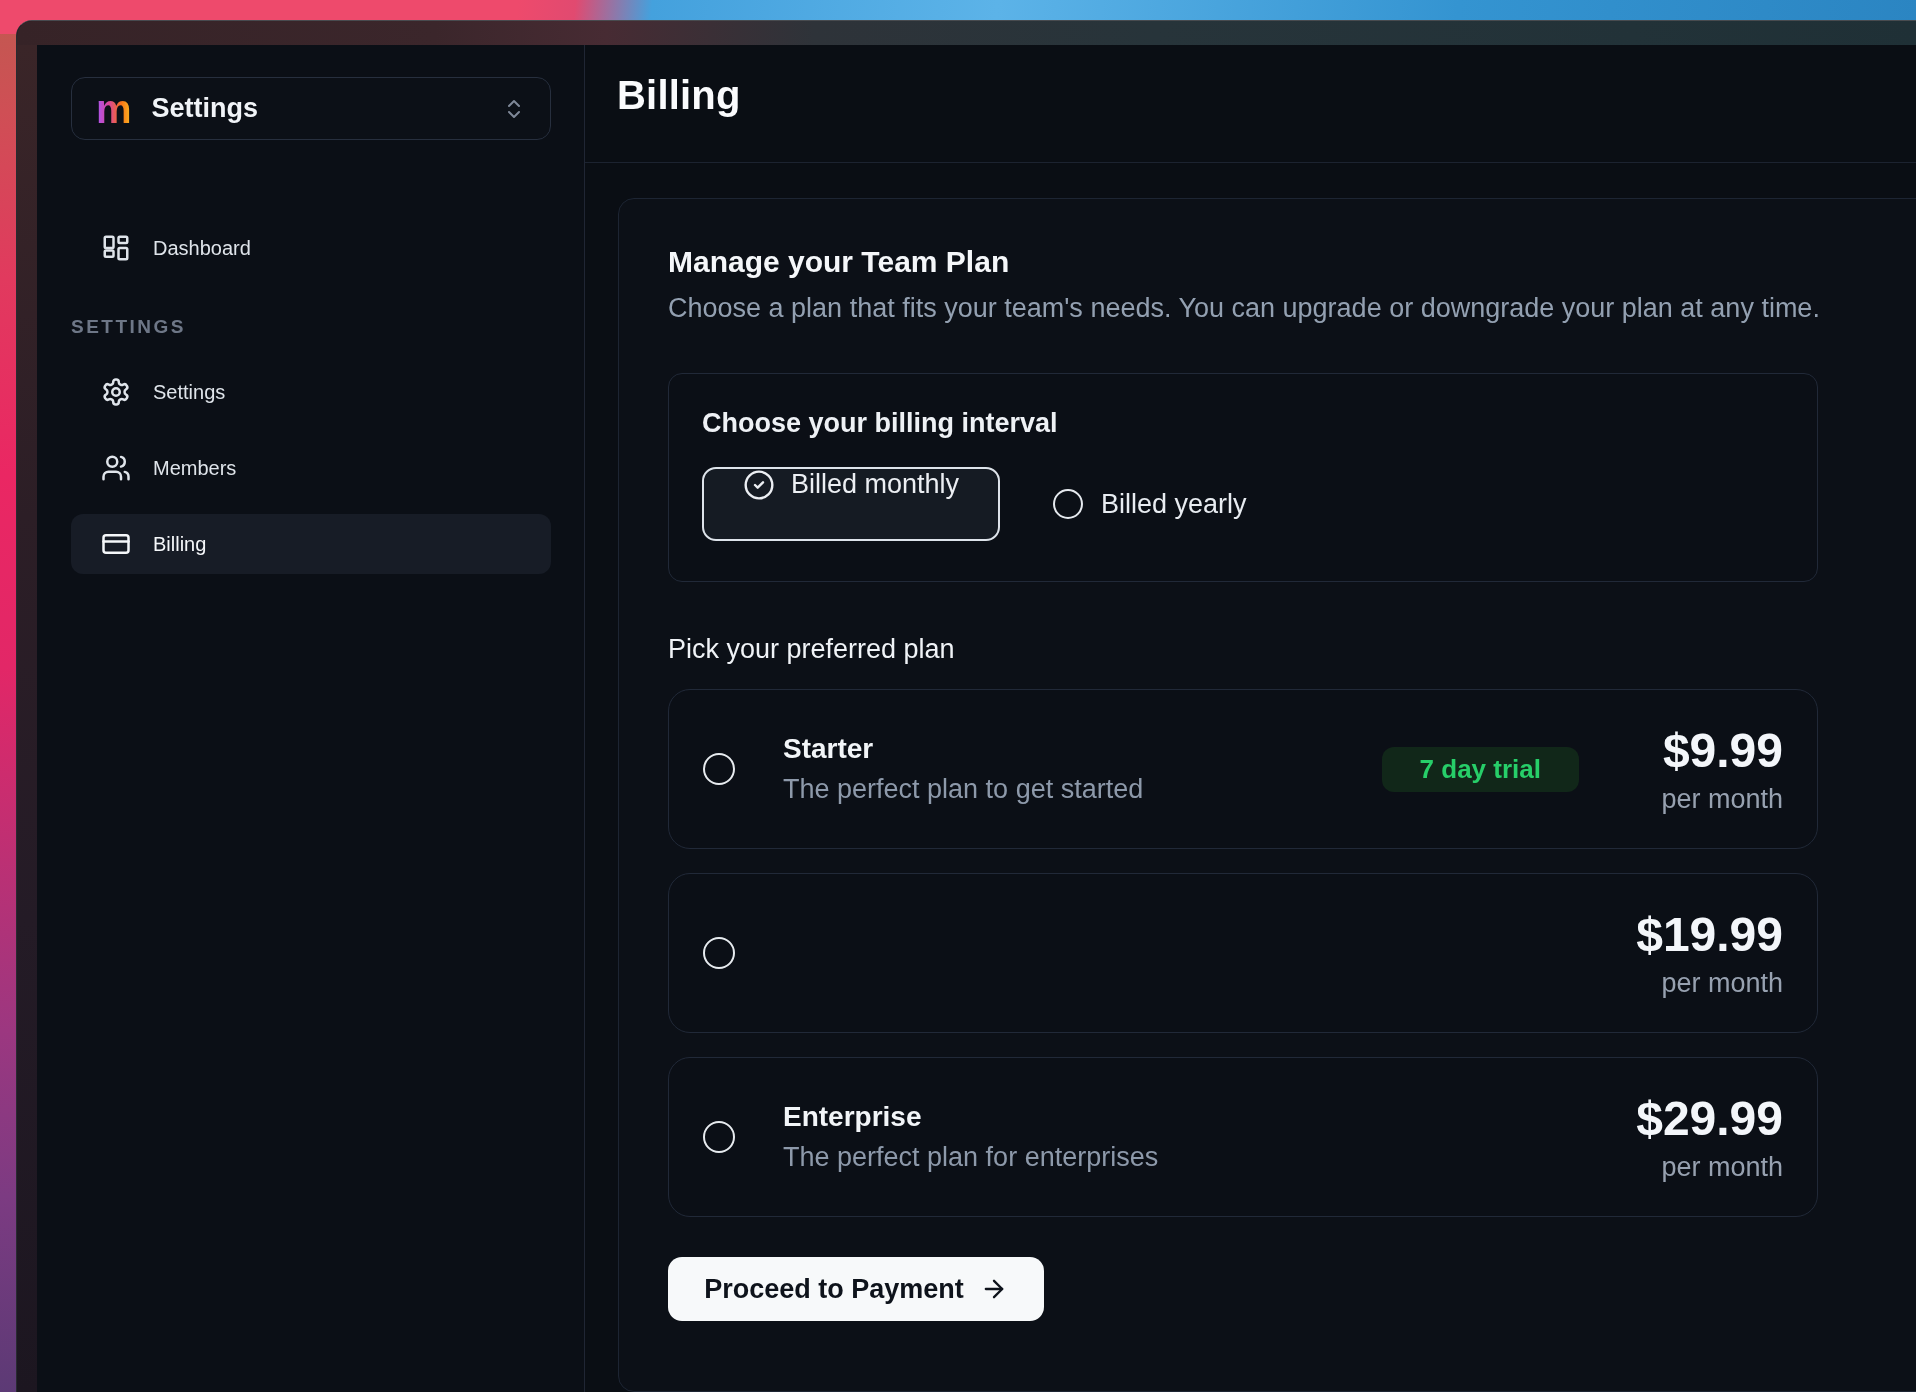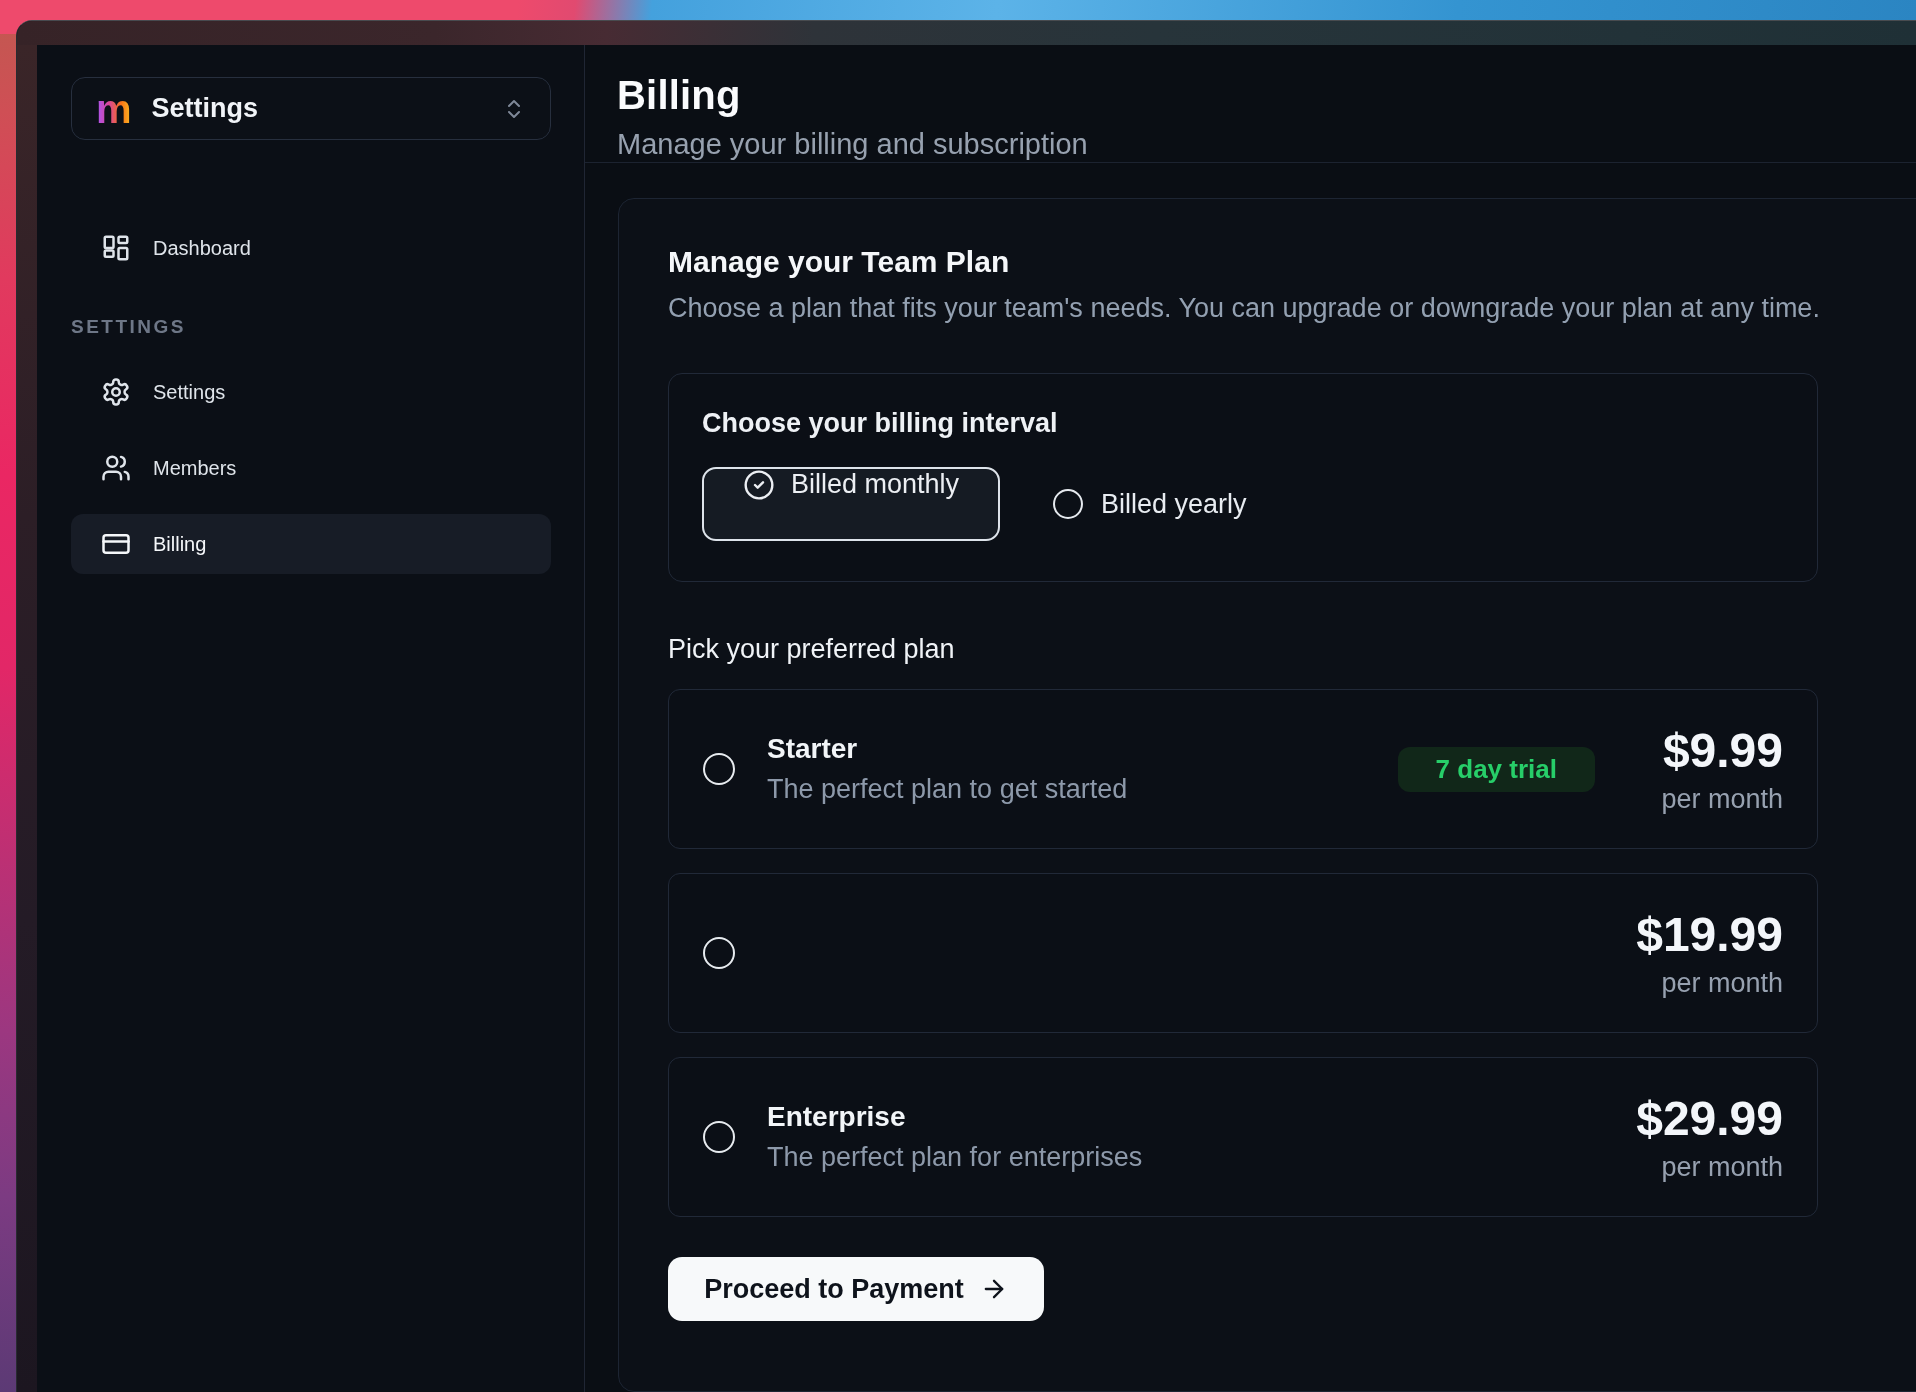--- a/index.html
+++ b/index.html
@@ -80,22 +80,22 @@
   .option-selected {
     width:298px; height:74px; border:2px solid #dde3ea; border-radius:14px;
     background:#151b23; display:flex; align-items:flex-start; justify-content:center; gap:16px;
     color:#eceff3; font-size:27px; cursor:pointer;
   }
   .option-plain { margin-left:53px; display:flex; align-items:center; gap:18px; color:#e8ecf1; font-size:27px; cursor:pointer; }
   .radio-circle { width:30px; height:30px; border-radius:50%; border:2px solid #e5e9ee; flex:0 0 auto; }
 
   .plans-label { margin-top:52px; font-size:27px; font-weight:500; color:#f0f3f7; }
   .plan-row {
-    margin-top:24px; width:1150px; height:160px; border:1px solid #212938; border-radius:12px;
-    background:#0b0f16; display:flex; align-items:center; padding:0 34px; cursor:pointer;
+    margin-top:24px; width:1150px; height:160px; border:1px solid #212938; border-radius:22px;
+    background:#0b0f16; display:flex; align-items:center; padding:0 34px; cursor:pointer;gap:16px;
   }
   .plan-radio { width:32px; height:32px; border-radius:50%; border:2px solid #e7ebef; flex:0 0 auto; }
   .plan-text { margin-left:32px; }
   .plan-name { font-size:28px; font-weight:700; color:#f2f5f8; }
   .plan-desc { margin-top:9px; font-size:27px; color:#8d99aa; }
   .spacer { flex:1; }
   .trial-badge {
     background:#112719; color:#27ce69; font-size:26px; font-weight:700;
     padding:7px 38px; border-radius:12px; white-space:nowrap;
   }
@@ -169,21 +169,20 @@
           </svg>
           <span>Billing</span>
         </div>
       </nav>
     </aside>
 
     <section class="main">
 
       <header class="page-header">
         <div class="page-title">Billing</div>
-        <div class="page-subtitle">Manage your billing and subscription</div>
       </header>
 
       <div class="content">
         <div class="card">
 
           <div class="card-title">Manage your Team Plan</div>
           <div class="card-desc">Choose a plan that fits your team's needs. You can upgrade or downgrade your plan at any time.</div>
 
           <div class="interval-box">
             <div class="interval-label">Choose your billing interval</div>

